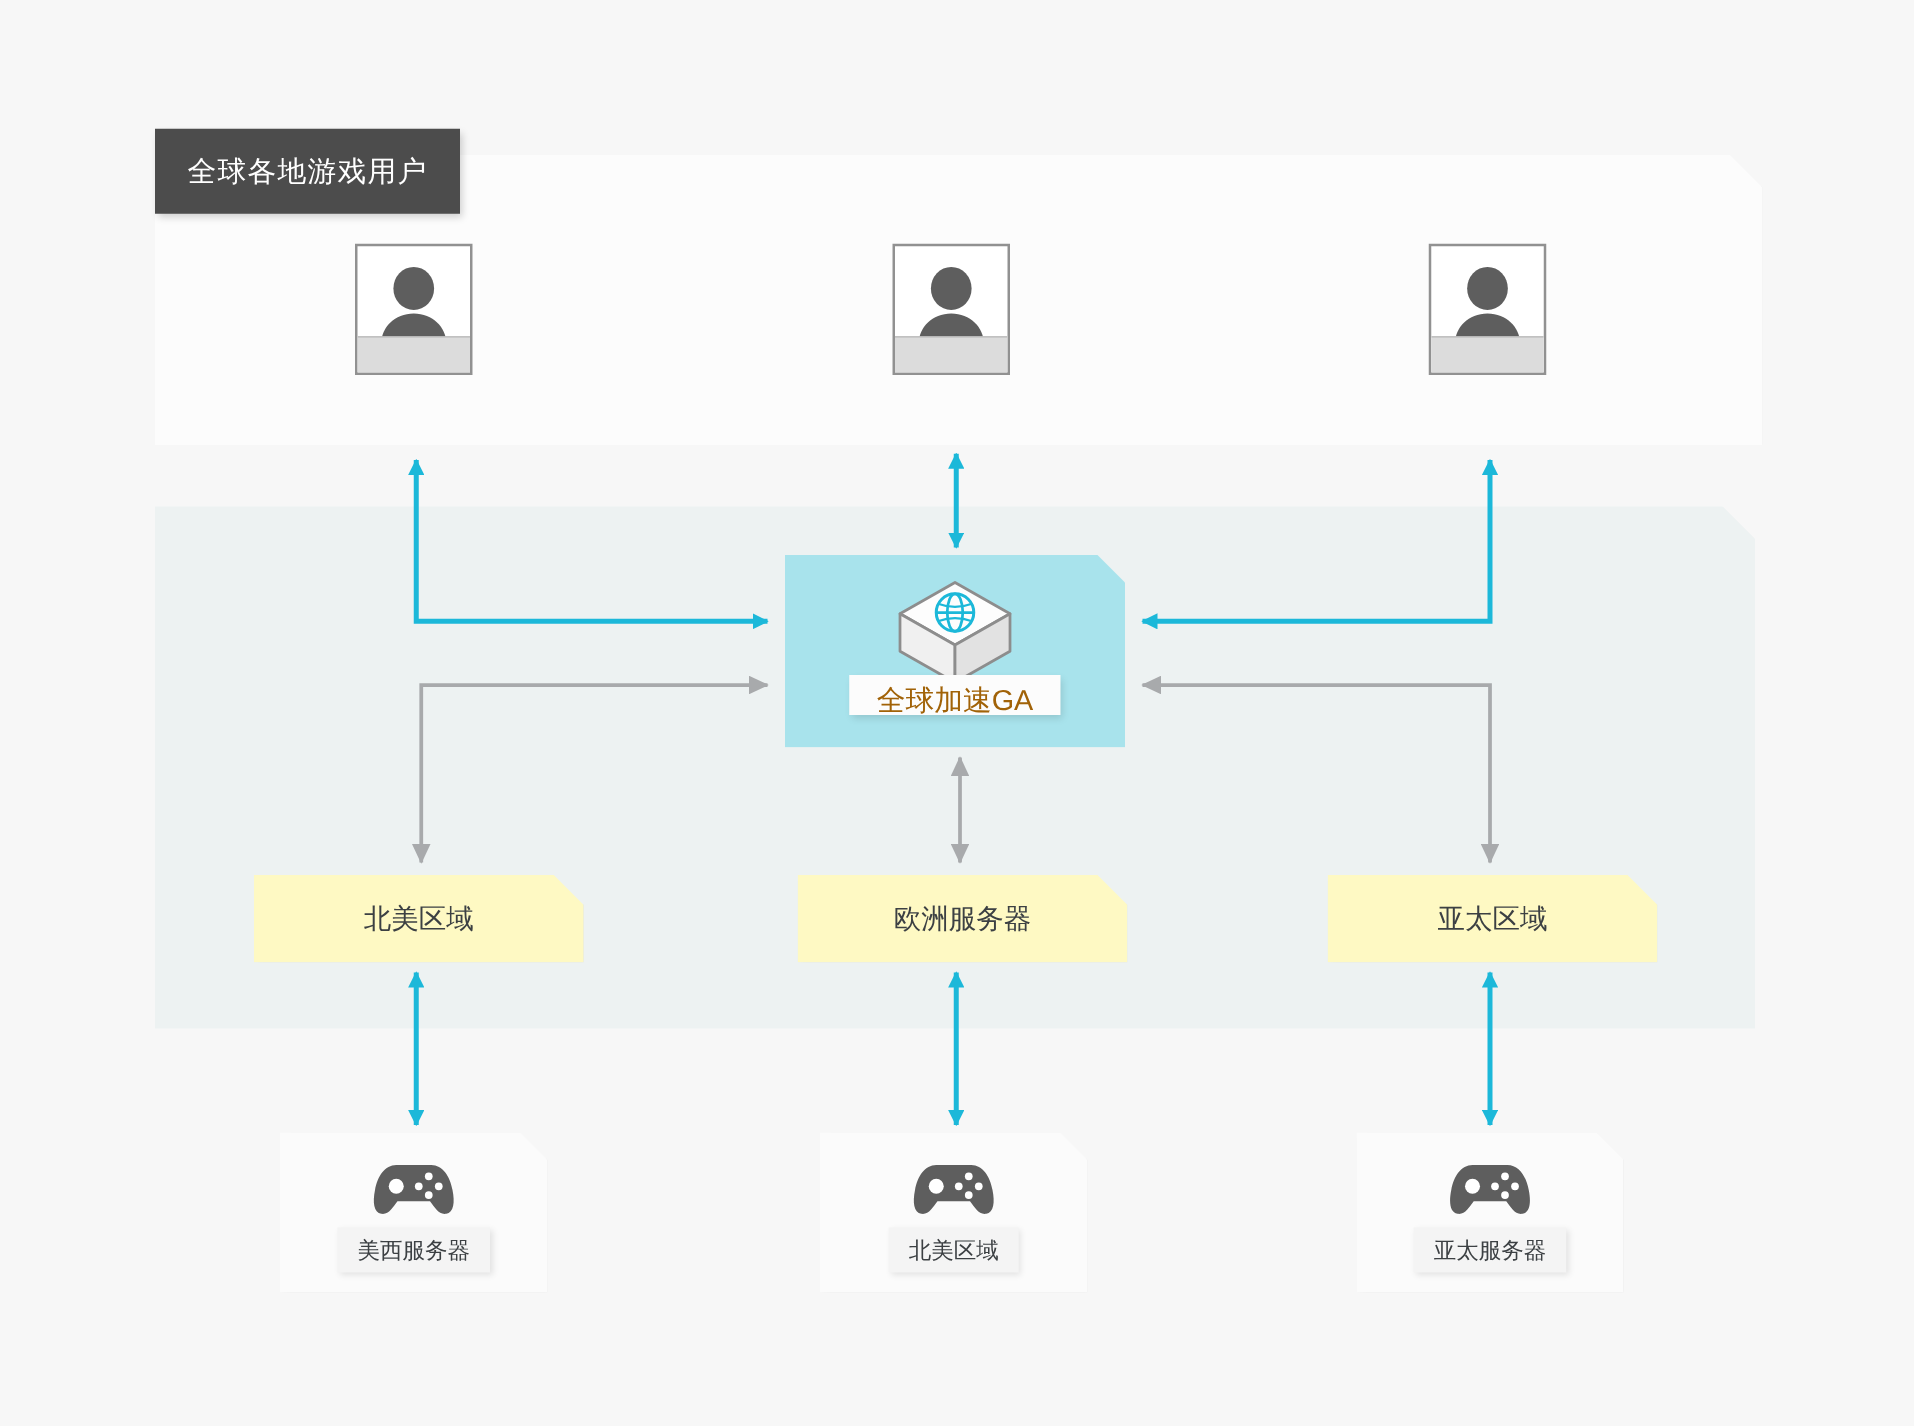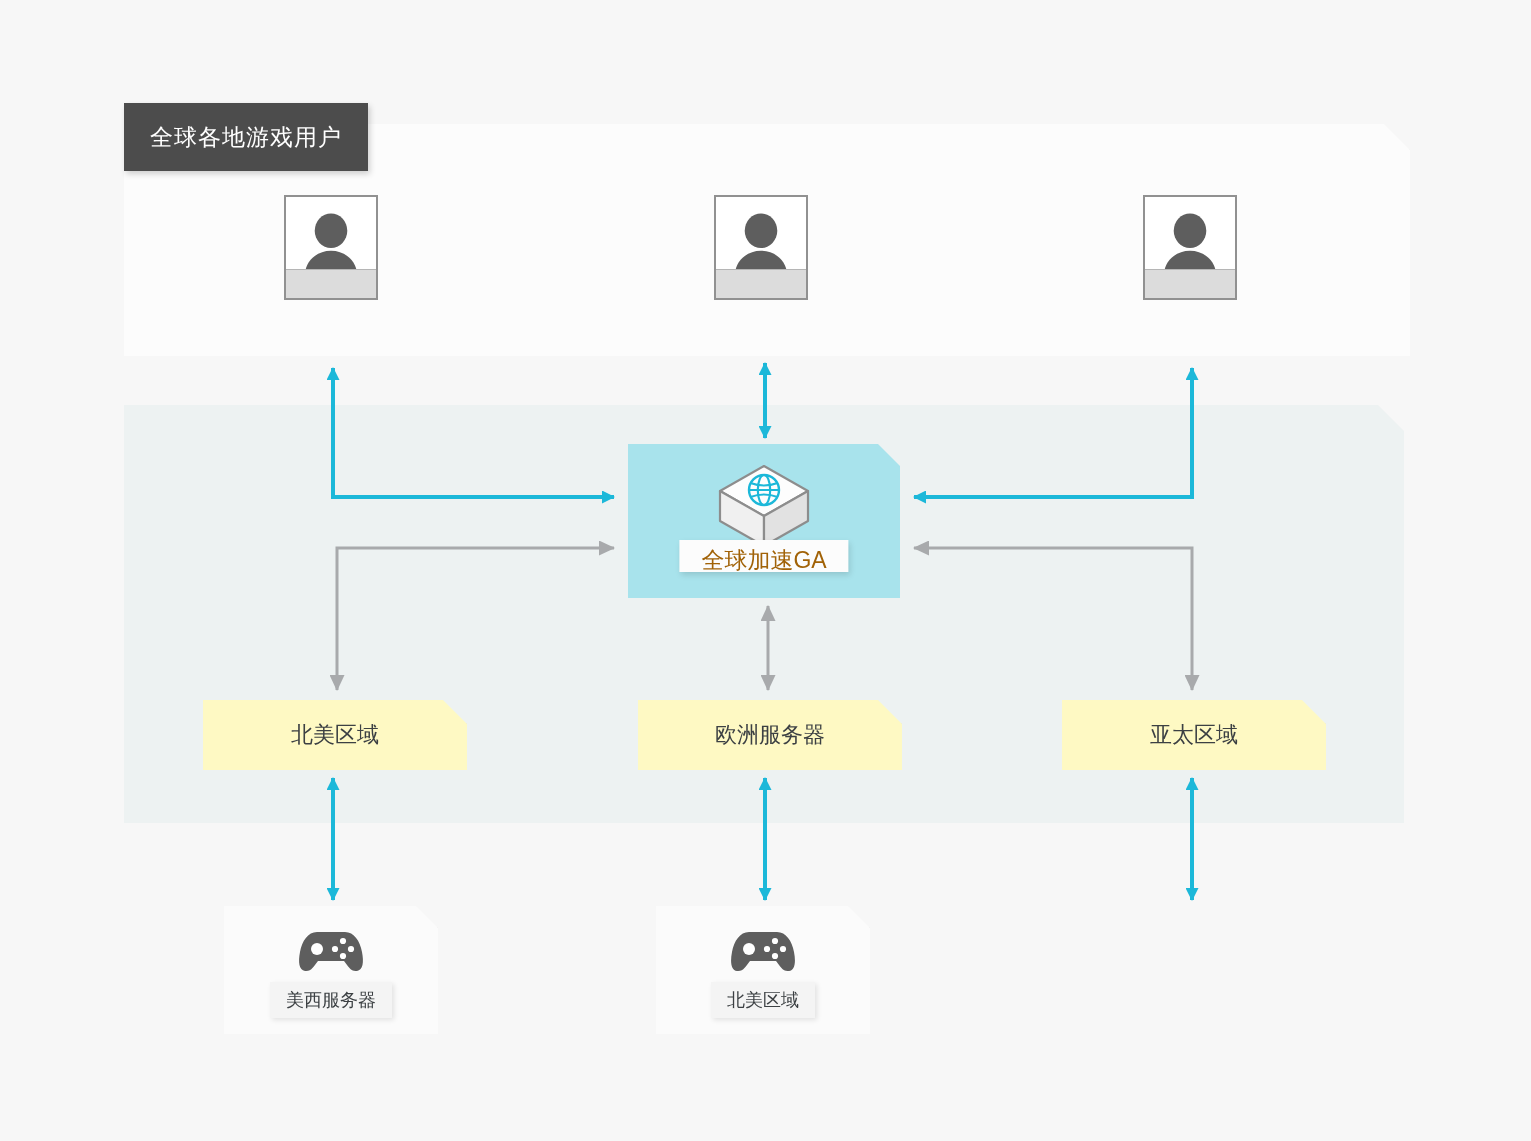--- a/index.html
+++ b/index.html
@@ -321,14 +321,25 @@
       <path d="M21 10 C12 10 6 19 4 30 C2 40 3 48 9 49 C15 50 18 44 22 39 L48 39 C52 44 55 50 61 49 C67 48 68 40 66 30 C64 19 58 10 49 10 Z" fill="#5e5e5e"></path>
       <circle cx="21" cy="27" r="6" fill="#ffffff"></circle>
       <circle cx="47" cy="19" r="3.1" fill="#ffffff"></circle>
       <circle cx="55" cy="27" r="3.1" fill="#ffffff"></circle>
       <circle cx="47" cy="34" r="3.1" fill="#ffffff"></circle>
       <circle cx="39" cy="27" r="3.1" fill="#ffffff"></circle>
     </svg>
     <div class="server-label">北美区域</div>
   </div>
 
+  <div class="server-box" style="left:1085px;">
+    <svg class="server-icon" viewBox="0 0 70 56" xmlns="http://www.w3.org/2000/svg">
+      <path d="M21 10 C12 10 6 19 4 30 C2 40 3 48 9 49 C15 50 18 44 22 39 L48 39 C52 44 55 50 61 49 C67 48 68 40 66 30 C64 19 58 10 49 10 Z" fill="#5e5e5e"></path>
+      <circle cx="21" cy="27" r="6" fill="#ffffff"></circle>
+      <circle cx="47" cy="19" r="3.1" fill="#ffffff"></circle>
+      <circle cx="55" cy="27" r="3.1" fill="#ffffff"></circle>
+      <circle cx="47" cy="34" r="3.1" fill="#ffffff"></circle>
+      <circle cx="39" cy="27" r="3.1" fill="#ffffff"></circle>
+    </svg>
+    <div class="server-label">亚太服务器</div>
+  </div>
 
 </div>
 
 </body></html>

